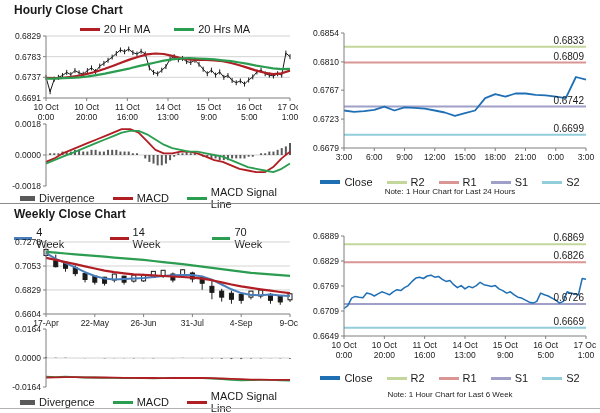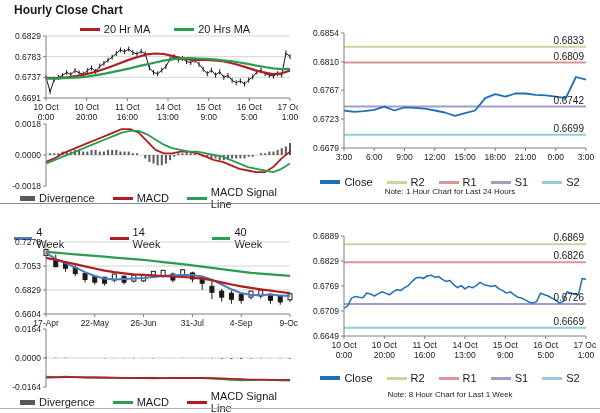--- a/index.html
+++ b/index.html
@@ -273,32 +273,33 @@
       </span>
       <span class="li">
         <span class="sw" style="background: rgb(146, 205, 220);"></span>
         <span class="ll">S2</span>
       </span>
     </div>
   <div class="note" style="left:306px;top:187px;width:288px;">Note: 1 Hour Chart for Last 24 Hours</div>
 
   <div class="sep" style="top:203px;"></div>
 
+  <div class="title" style="left:14px;top:207px;">Weekly Close Chart</div>
   <div class="legend" style="left:14px;top:226px;width:260px;gap:40px;">
       <span class="li">
         <span class="sw" style="background: rgb(74, 126, 187);"></span>
         <span class="ll">4 Week</span>
       </span>
       <span class="li">
         <span class="sw" style="background: rgb(176, 30, 35);"></span>
         <span class="ll">14 Week</span>
       </span>
       <span class="li">
         <span class="sw" style="background: rgb(42, 157, 80);"></span>
-        <span class="ll">40 Week</span>
+        <span class="ll">70 Week</span>
       </span>
     </div>
   <svg width="292" height="100" style="left:6px;top:236px;">
       <line x1="40" x2="284" y1="6" y2="6" stroke="#c8c8c8" stroke-width="0.8"></line>
       <line x1="40" x2="284" y1="30.035608308605298" y2="30.035608308605298" stroke="#c8c8c8" stroke-width="0.8"></line>
       <line x1="40" x2="284" y1="53.9643916913947" y2="53.9643916913947" stroke="#c8c8c8" stroke-width="0.8"></line>
       <line x1="40" x2="40" y1="13.798219584569702" y2="20.74183976261131" stroke="#1a1a1a" stroke-width="1"></line>
       <rect x="38" y="13.468842729970355" width="4" height="6" fill="#ffffff" stroke="#1a1a1a" stroke-width="1"></rect>
       <line x1="49.76" x2="49.76" y1="18.605341246290834" y2="31.42433234421369" stroke="#1a1a1a" stroke-width="1"></line>
       <rect x="47.76" y="24.685459940652798" width="4" height="6" fill="#1a1a1a" stroke="#1a1a1a" stroke-width="1"></rect>
@@ -481,16 +482,16 @@
       </span>
       <span class="li">
         <span class="sw" style="background: rgb(159, 159, 199);"></span>
         <span class="ll">S1</span>
       </span>
       <span class="li">
         <span class="sw" style="background: rgb(146, 205, 220);"></span>
         <span class="ll">S2</span>
       </span>
     </div>
-  <div class="note" style="left:306px;top:390px;width:288px;">Note: 8 Hour Chart for Last 1 Week</div>
+  <div class="note" style="left:306px;top:390px;width:288px;">Note: 1 Hour Chart for Last 6 Week</div>
 
   <div class="sep bot" style="top:408px;"></div>
 </div>
 
 </body></html>

